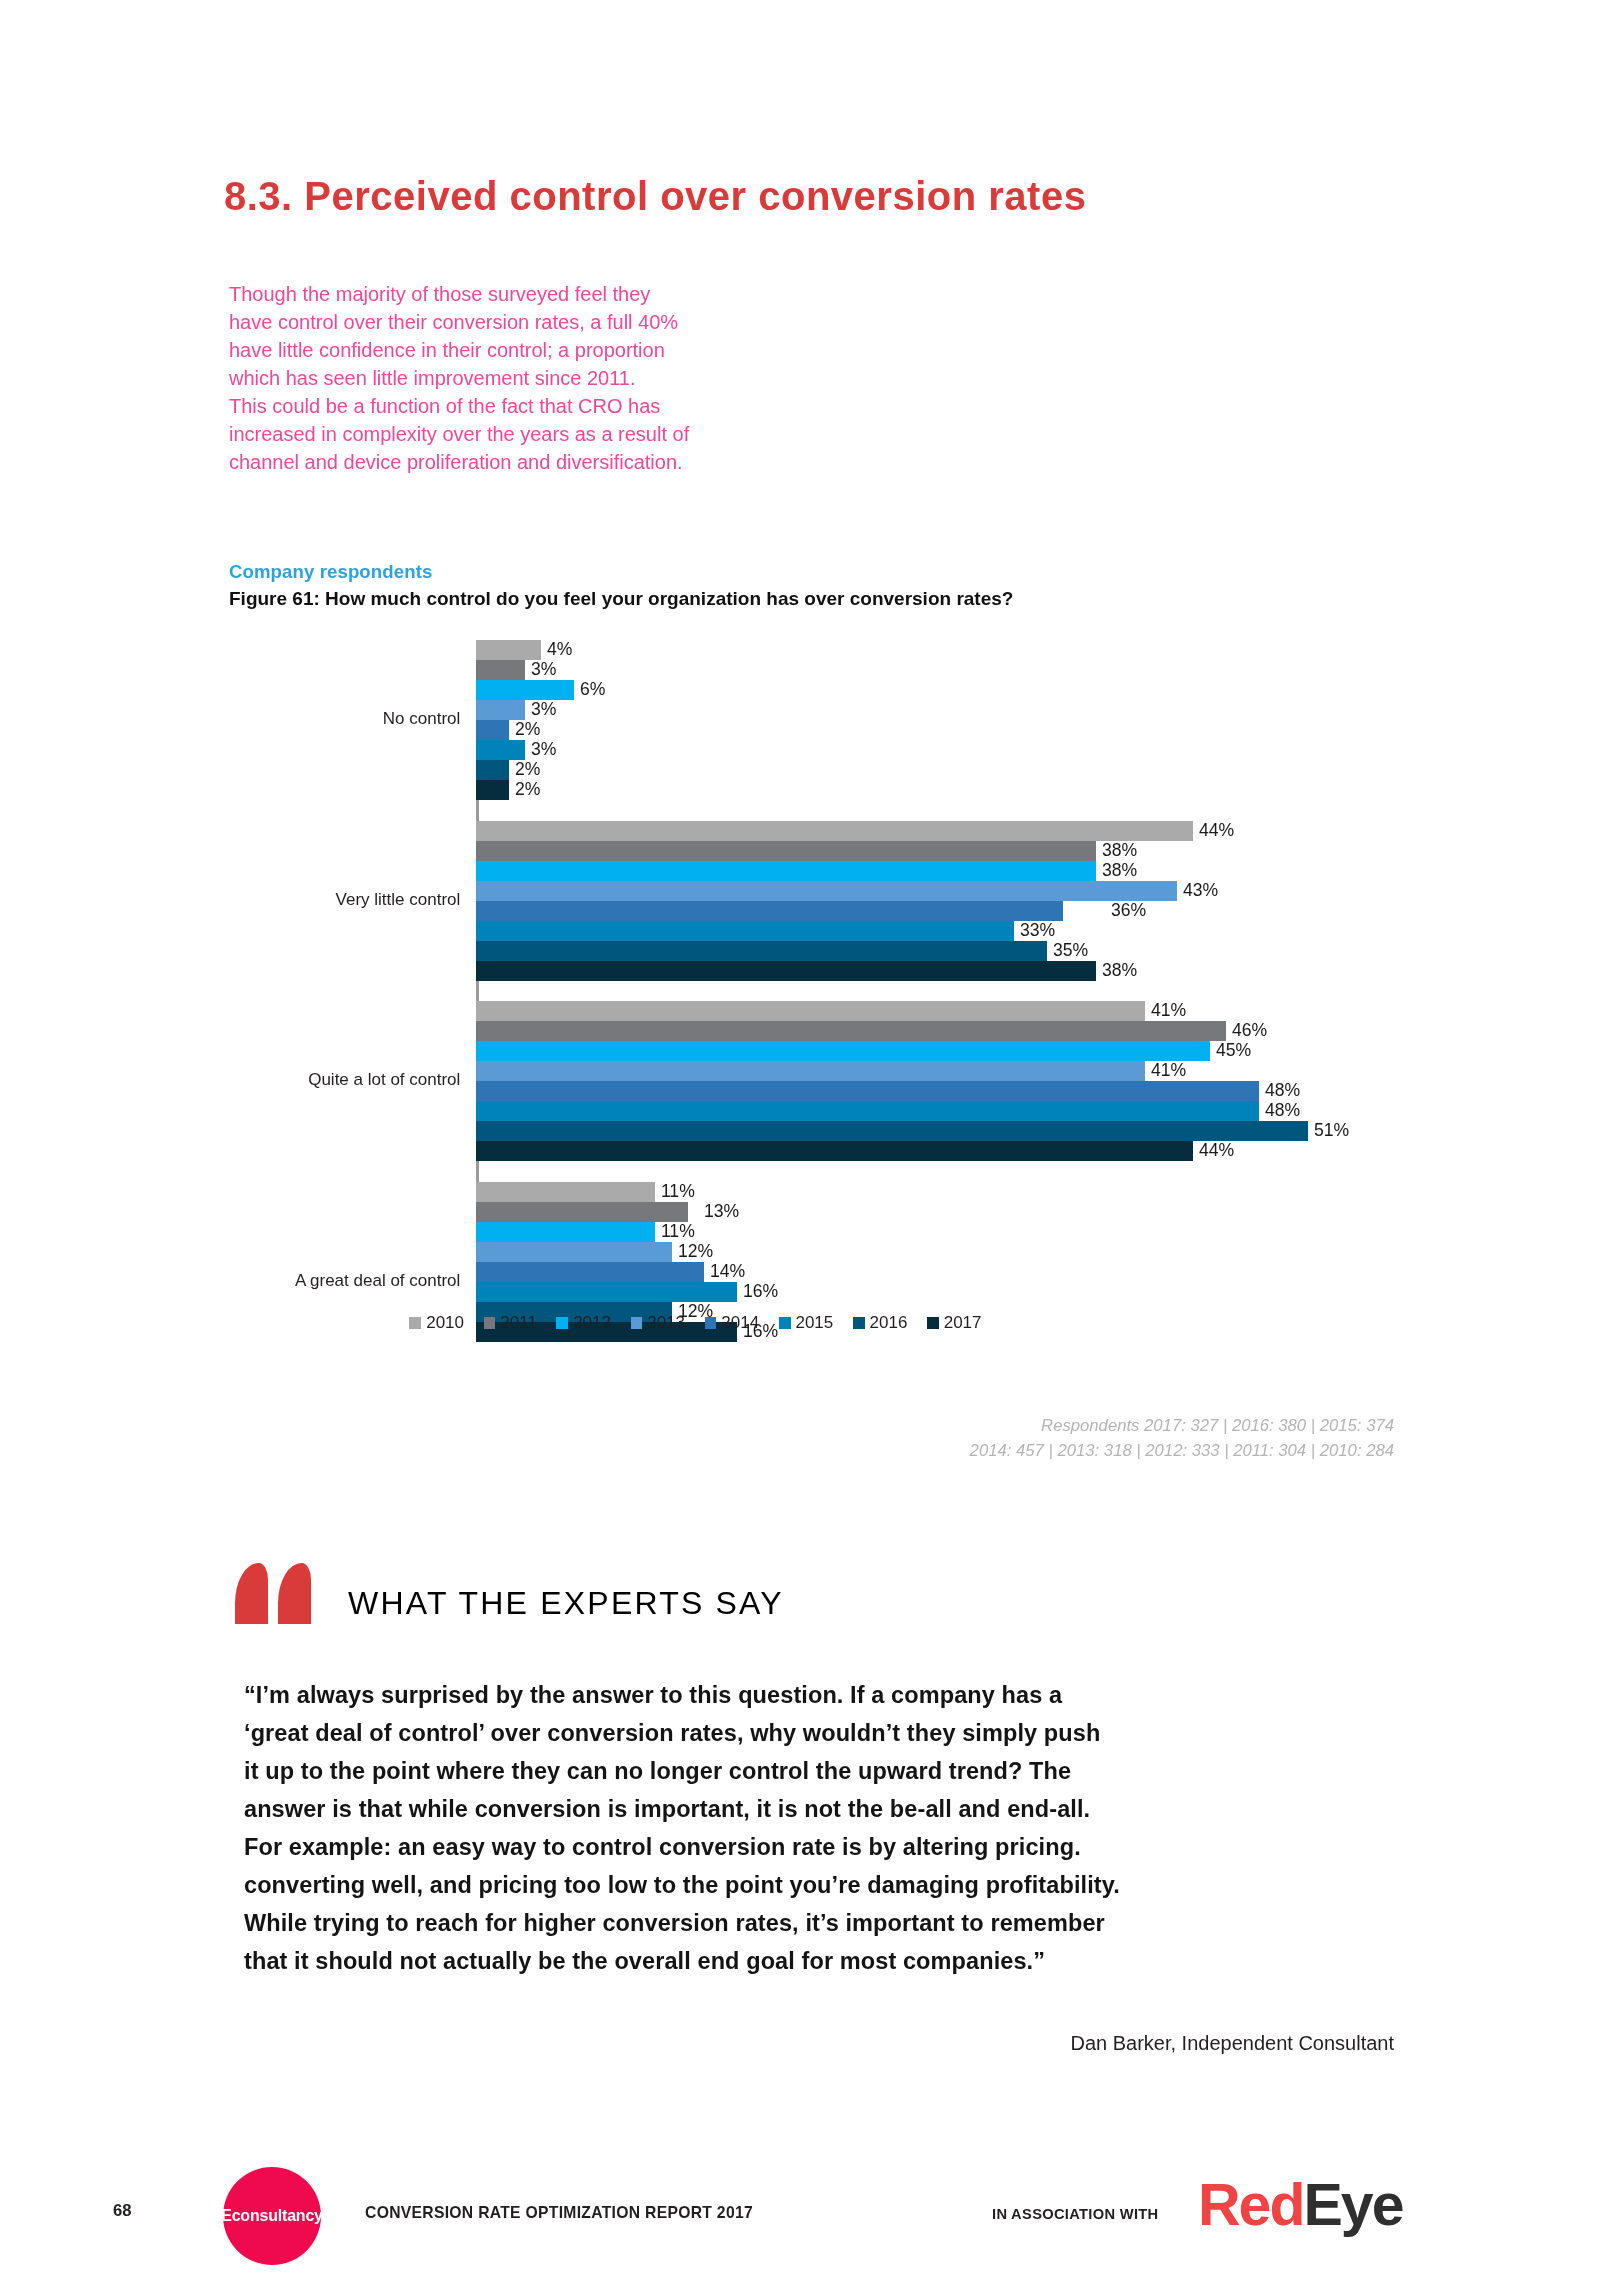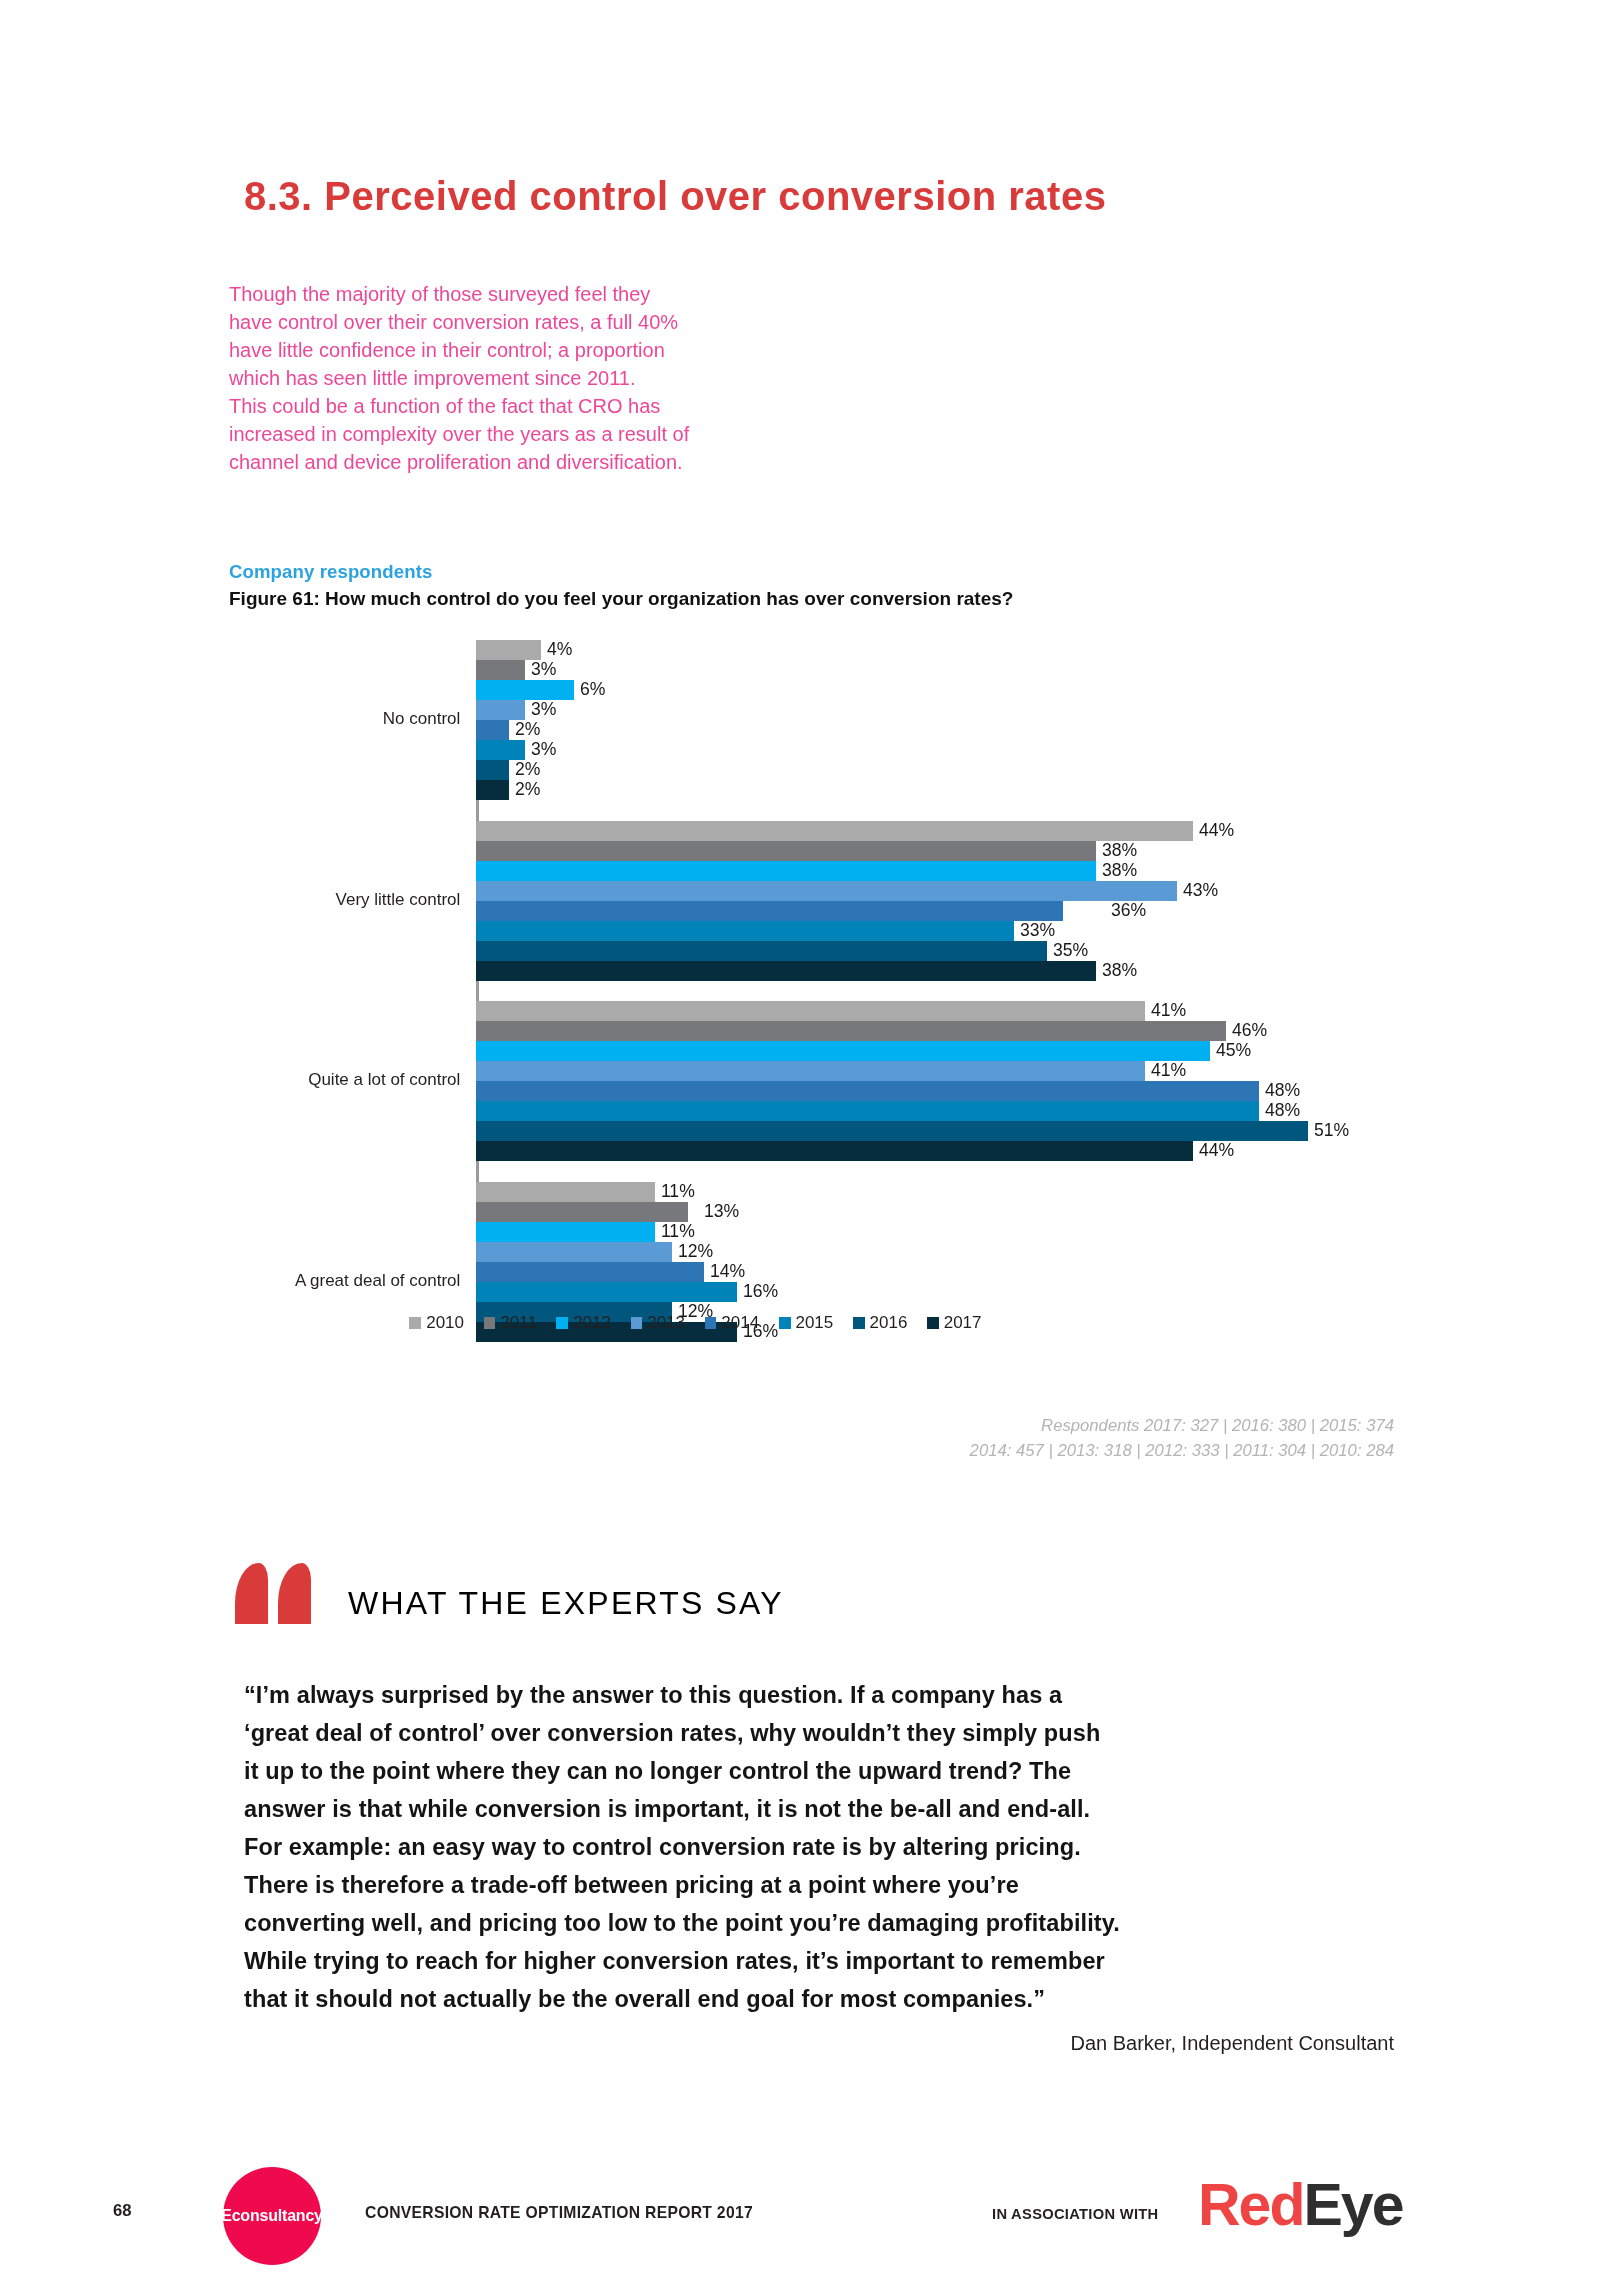--- a/index.html
+++ b/index.html
@@ -8,21 +8,21 @@
     background:#ffffff;
     font-family:"Liberation Sans", sans-serif;
     color:#231f20;
     position:relative;
     overflow:hidden;
   }
   .page{position:absolute;inset:0;}
 
   
   .section-title{
-    position:absolute; left:244px; top:147px;
+    position:absolute; left:224px; top:147px;
     font-family:"Liberation Sans", sans-serif;
     font-size:40px; font-weight:bold; letter-spacing:0.5px;
     color:#d93b3b; white-space:nowrap;
   }
 
   
   .intro{
     position:absolute; left:229px; top:280px; width:608px;
     font-size:20px; line-height:28px; color:#ec4899;
     font-family:Liberation Sans, sans-serif;
@@ -359,21 +359,20 @@
       <span class="qm b"></span>
   </div>
   <div class="experts-title">WHAT THE EXPERTS SAY</div>
 
   <div class="quote">
     <div>“I’m always surprised by the answer to this question. If a company has a</div>
     <div>‘great deal of control’ over conversion rates, why wouldn’t they simply push</div>
     <div>it up to the point where they can no longer control the upward trend? The</div>
     <div>answer is that while conversion is important, it is not the be-all and end-all.</div>
     <div>For example: an easy way to control conversion rate is by altering pricing.</div>
-    <div>There is therefore a trade-off between pricing at a point where you’re</div>
     <div>converting well, and pricing too low to the point you’re damaging profitability.</div>
     <div>While trying to reach for higher conversion rates, it’s important to remember</div>
     <div>that it should not actually be the overall end goal for most companies.”</div>
   </div>
 
   <div class="attribution">Dan Barker, Independent Consultant</div>
 
   <div class="page-number">68</div>
   <div class="econ-badge">
     <span>Econsultancy</span>

